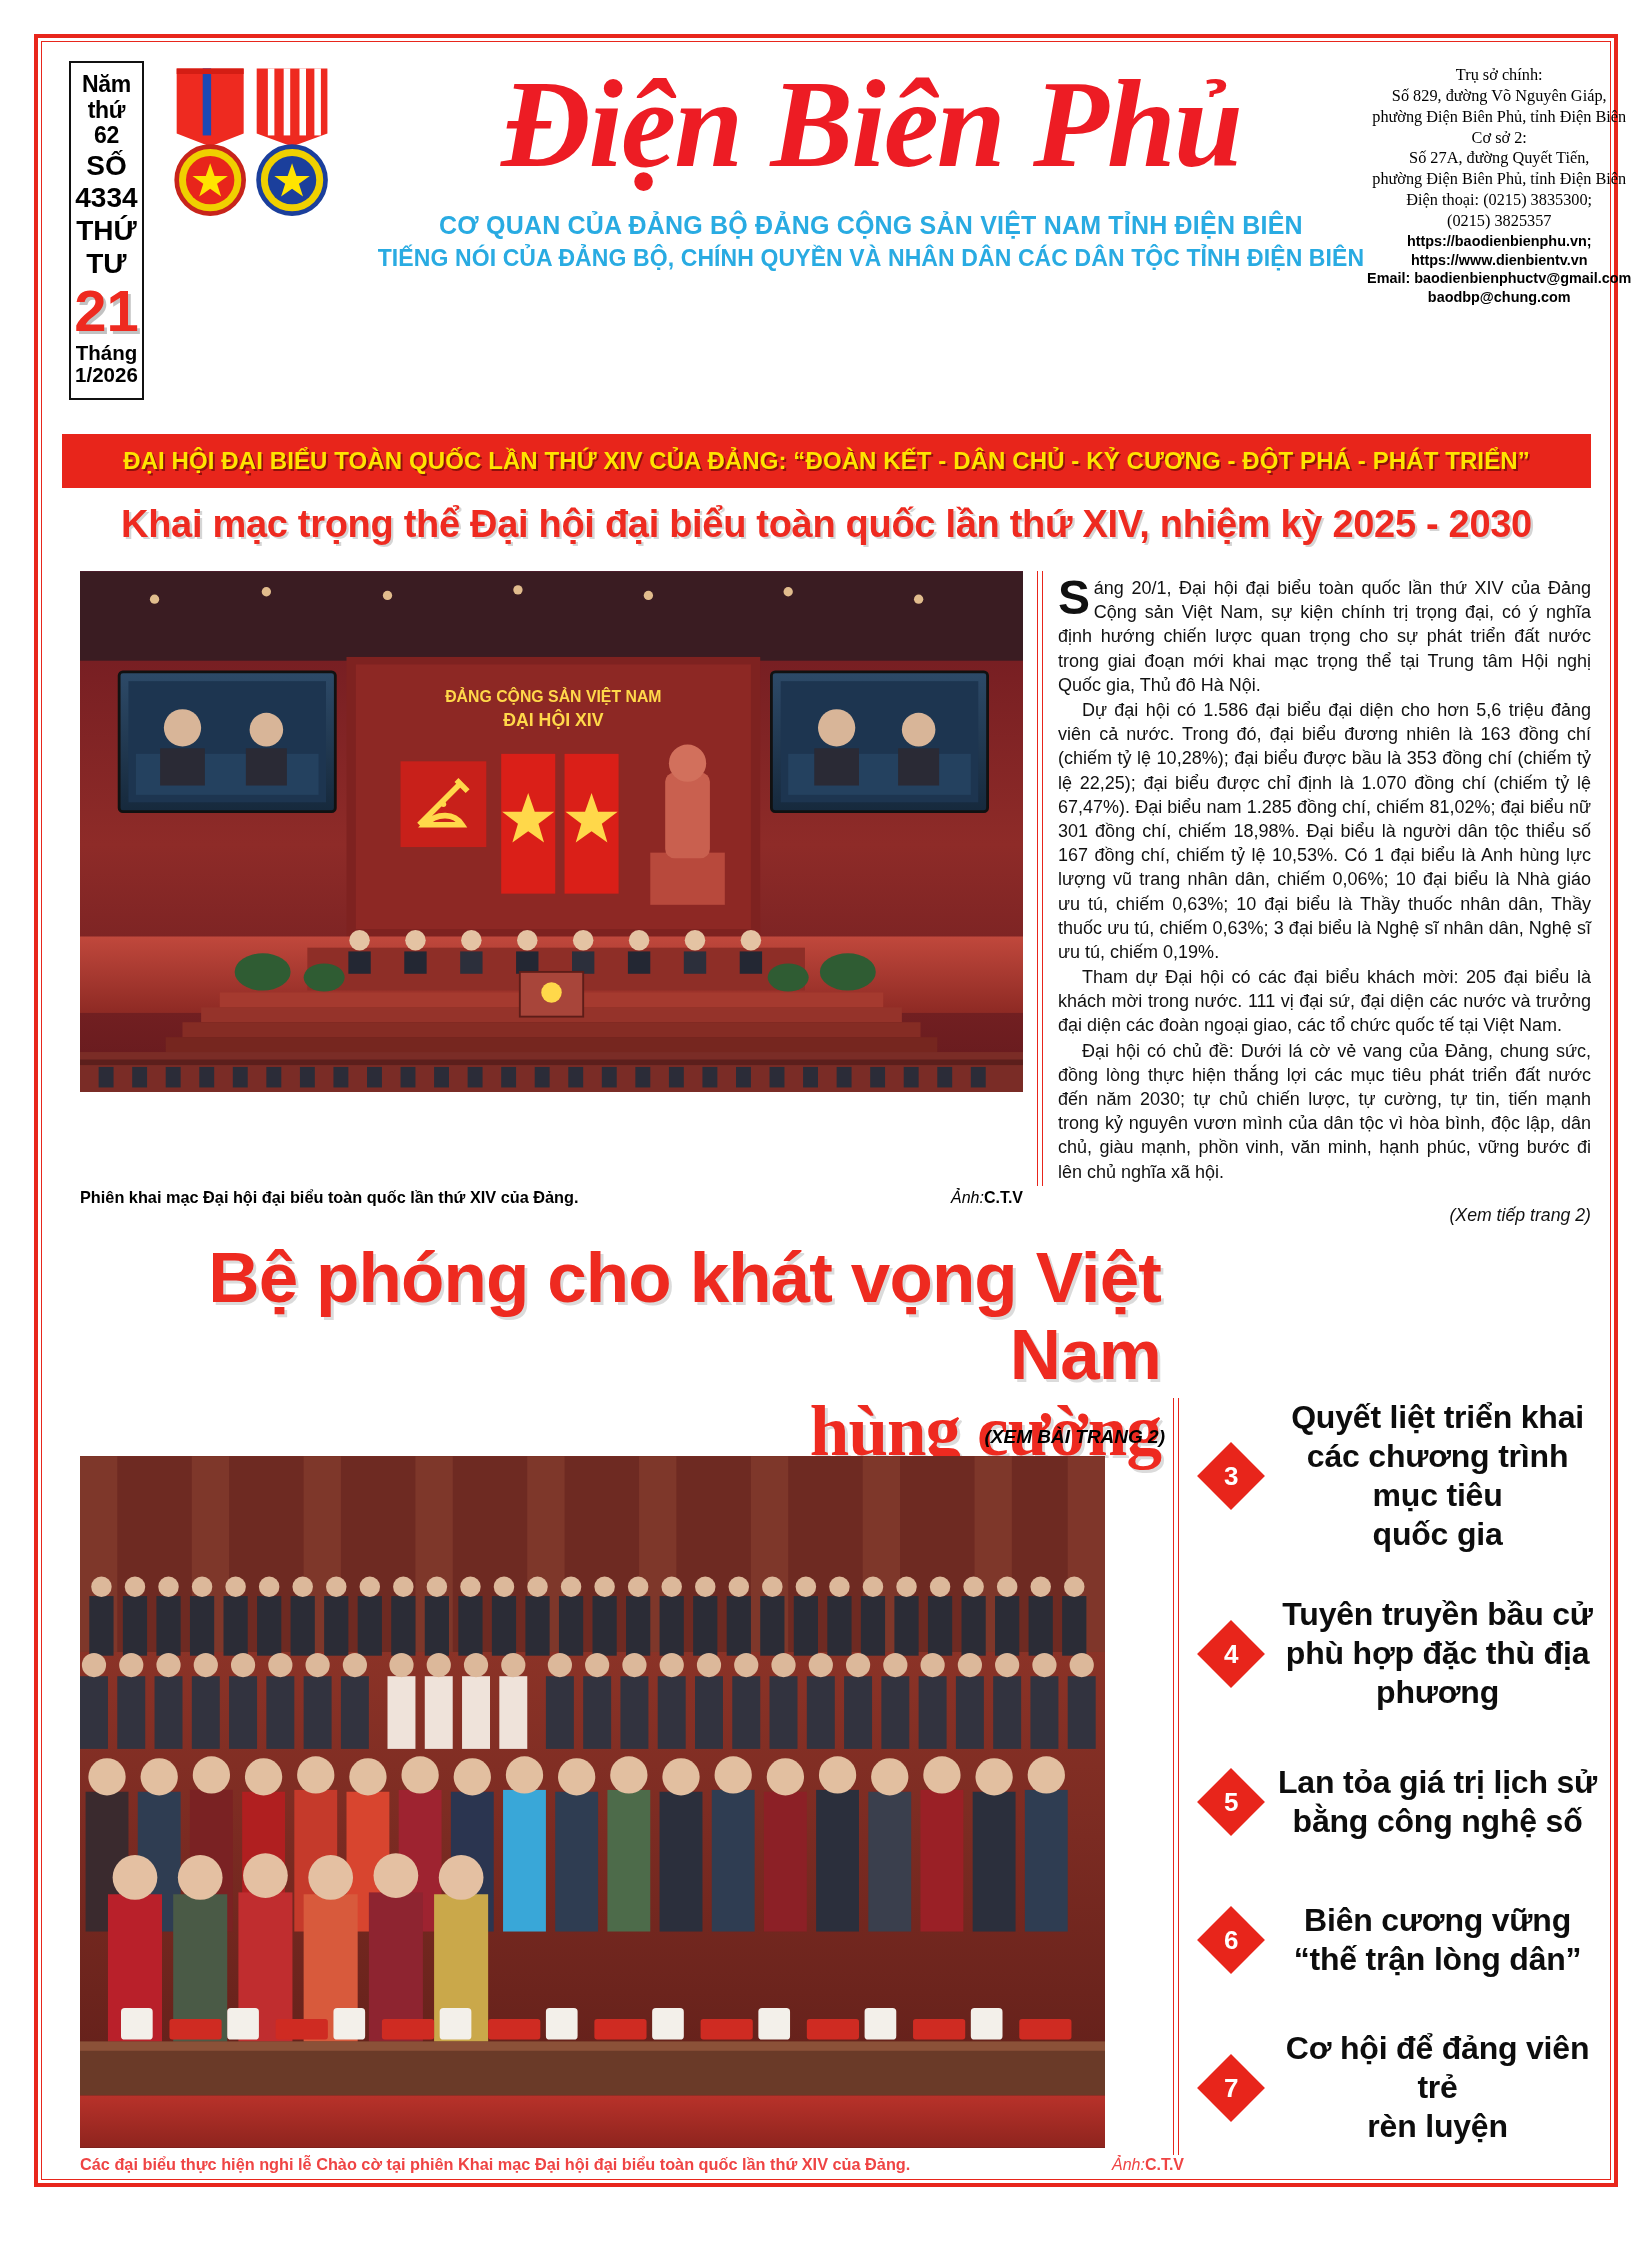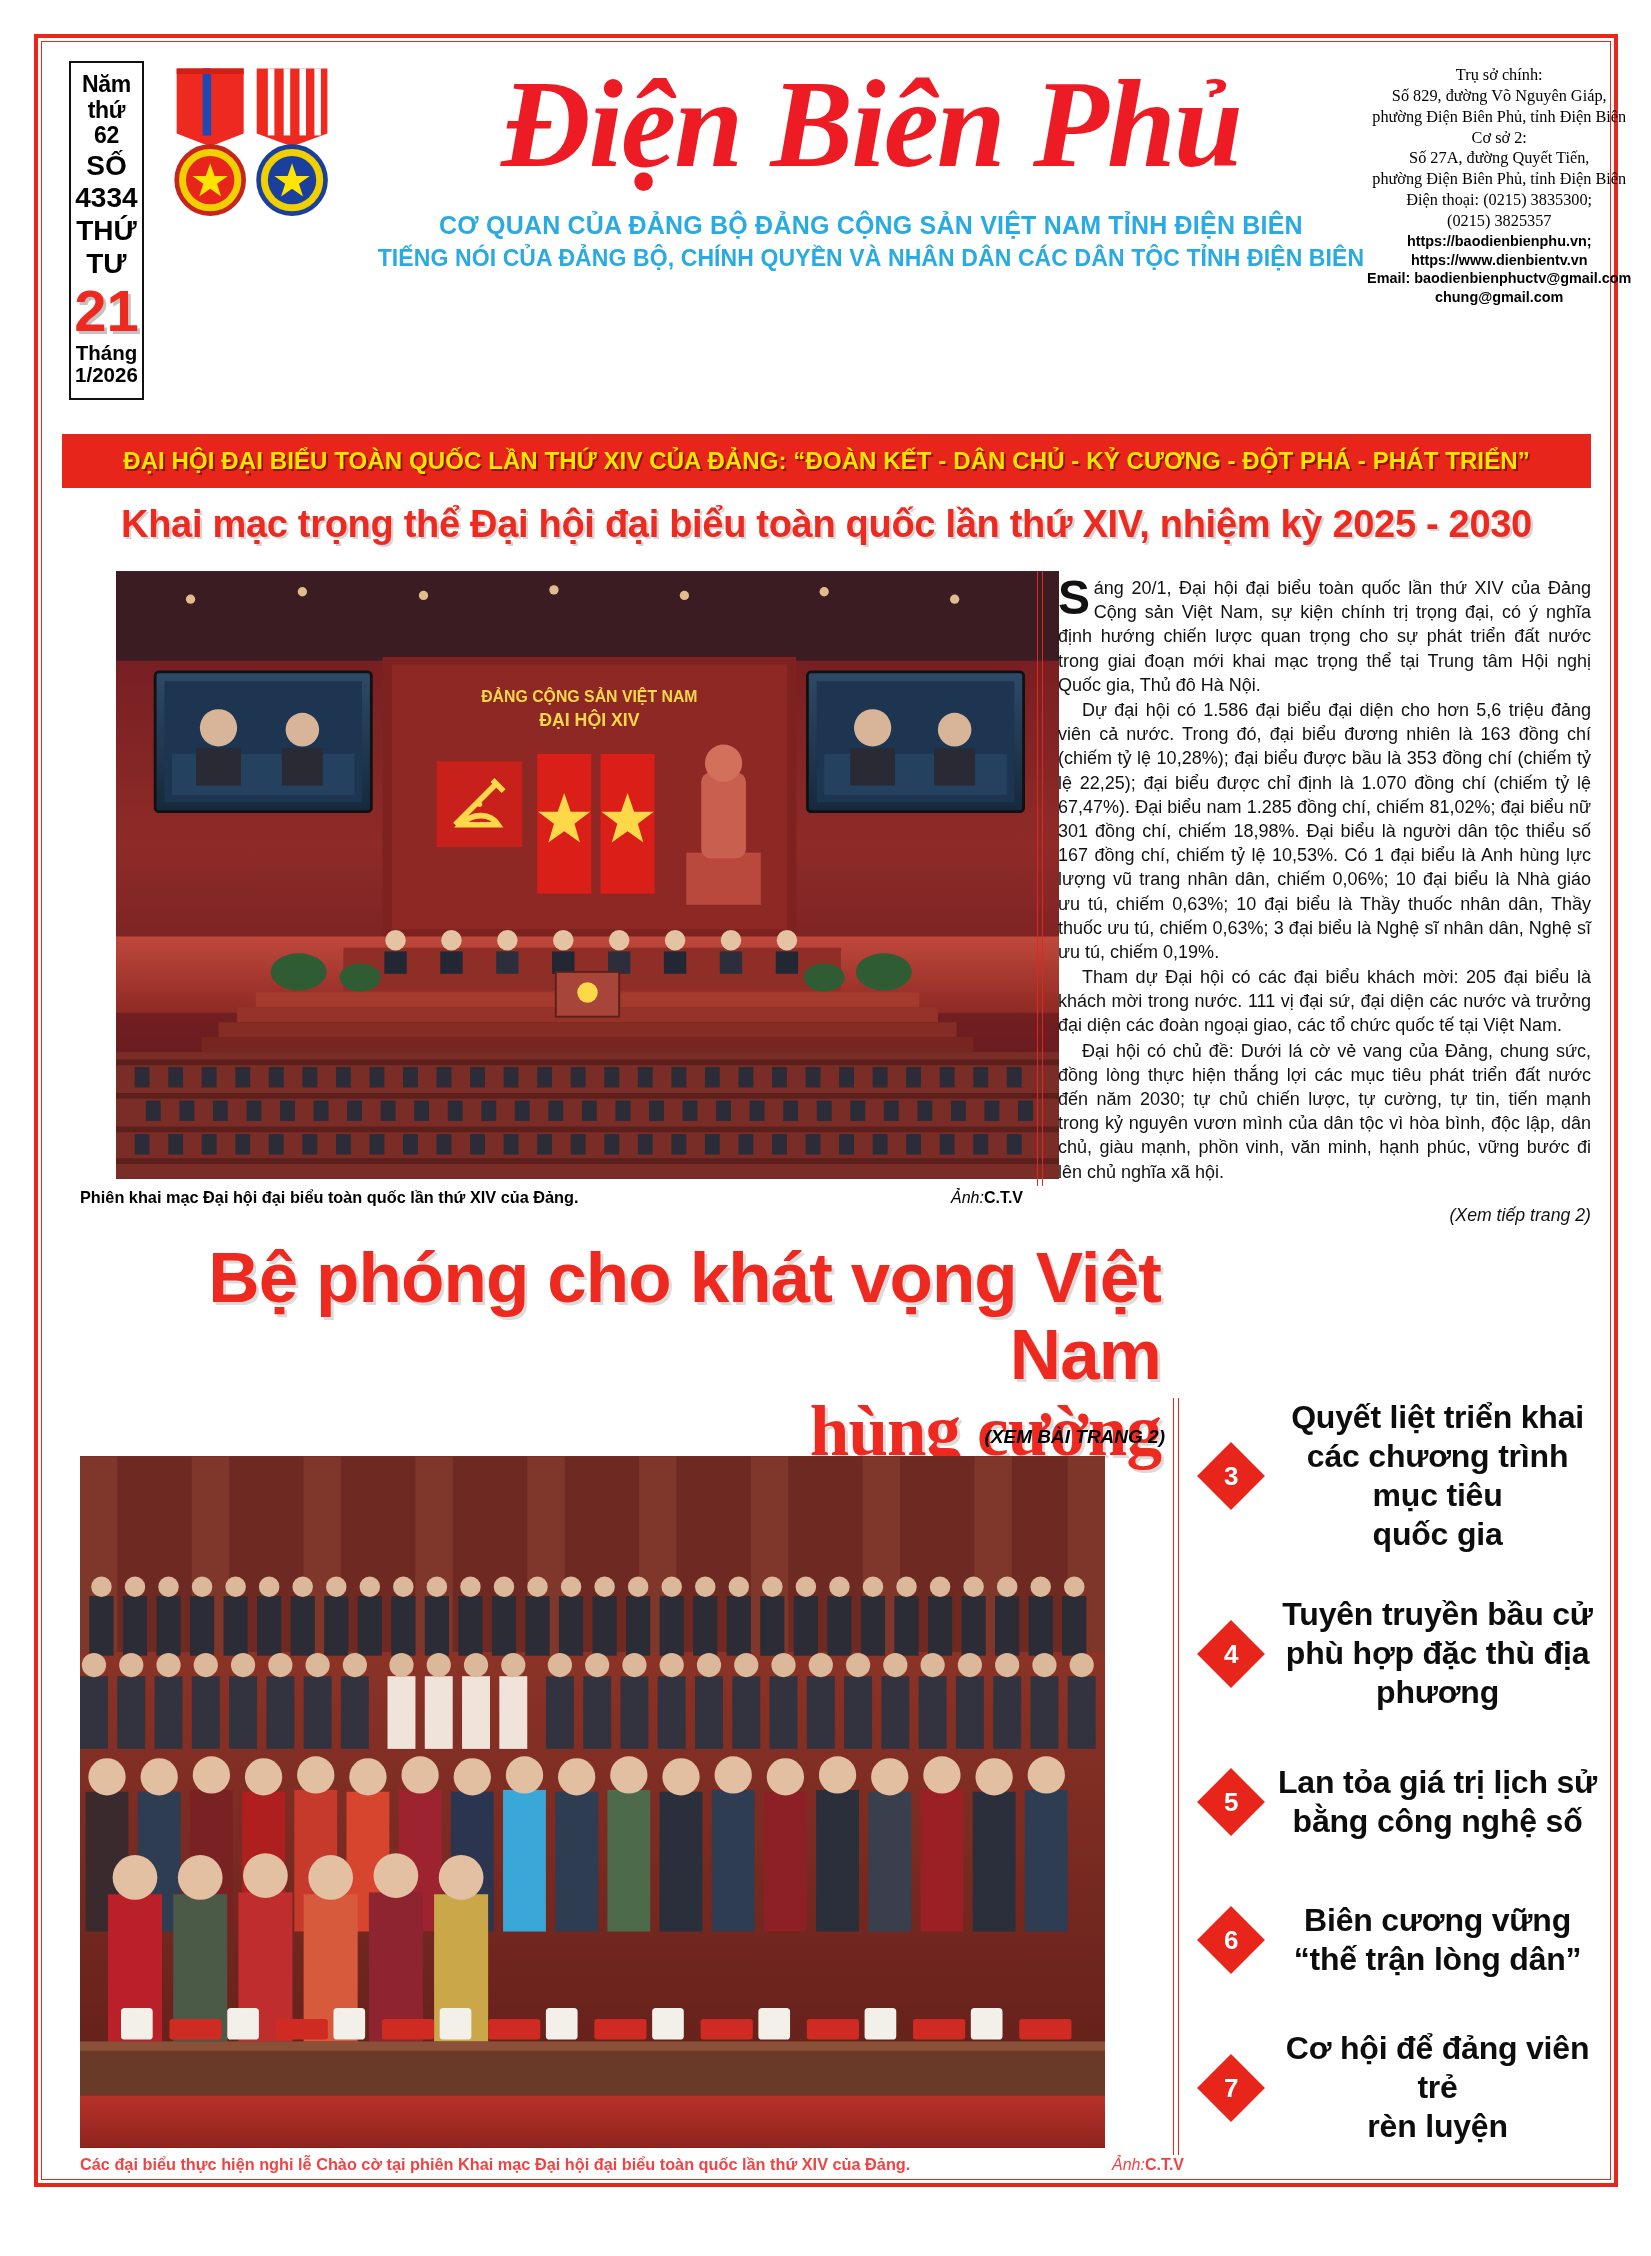--- a/index.html
+++ b/index.html
@@ -203,24 +203,23 @@
     white-space: nowrap;
     text-shadow: 2.3px 2.3px 0 rgba(150,150,150,.4);
   }
 
   
   .lead-photo {
     position: absolute;
     left: 80px;
     top: 571px;
     width: 943px;
-    height: 608px;
+    height: 521px;
     overflow: hidden;
     background: #d946ef;
-    margin-left: 36px;
   }
   .lead-caption {
     position: absolute;
     left: 80px;
     top: 1188px;
     width: 943px;
     display: flex;
     justify-content: space-between;
     align-items: baseline;
     font-size: 16.3px;
@@ -435,21 +434,21 @@
       <div class="line">Số 829, đường Võ Nguyên Giáp,</div>
       <div class="line">phường Điện Biên Phủ, tỉnh Điện Biên</div>
       <div class="line">Cơ sở 2:</div>
       <div class="line">Số 27A, đường Quyết Tiến,</div>
       <div class="line">phường Điện Biên Phủ, tỉnh Điện Biên</div>
       <div class="line">Điện thoại: (0215) 3835300;</div>
       <div class="line">(0215) 3825357</div>
       <div class="web">https://baodienbienphu.vn;</div>
       <div class="web">https://www.dienbientv.vn</div>
       <div class="web">Email: baodienbienphuctv@gmail.com</div>
-      <div class="web">chung@gmail.com</div>
+      <div class="web">baodbp@chung.com</div>
     </div>
   </div>
 
   <div class="ribbon">
     <div class="ribbon-text">ĐẠI HỘI ĐẠI BIỂU TOÀN QUỐC LẦN THỨ XIV CỦA ĐẢNG: “ĐOÀN KẾT - DÂN CHỦ - KỶ CƯƠNG - ĐỘT PHÁ - PHÁT TRIỂN”</div>
   </div>
 
   <div class="lead-headline">Khai mạc trọng thể Đại hội đại biểu toàn quốc lần thứ XIV, nhiệm kỳ 2025 - 2030</div>
 
   <div class="lead-photo">

